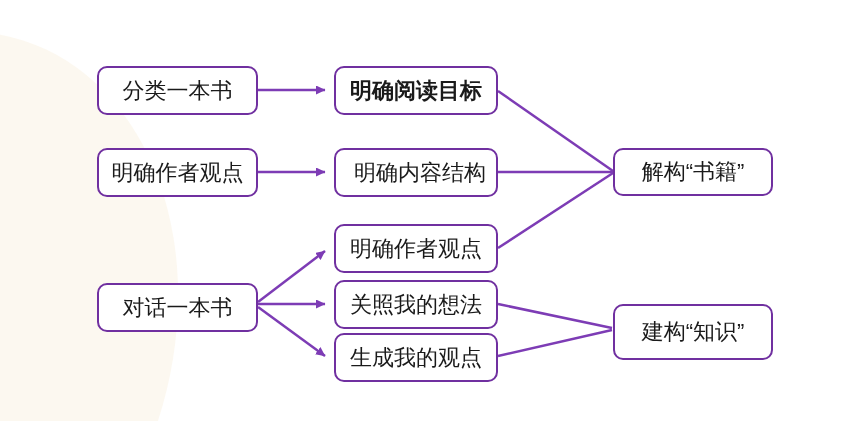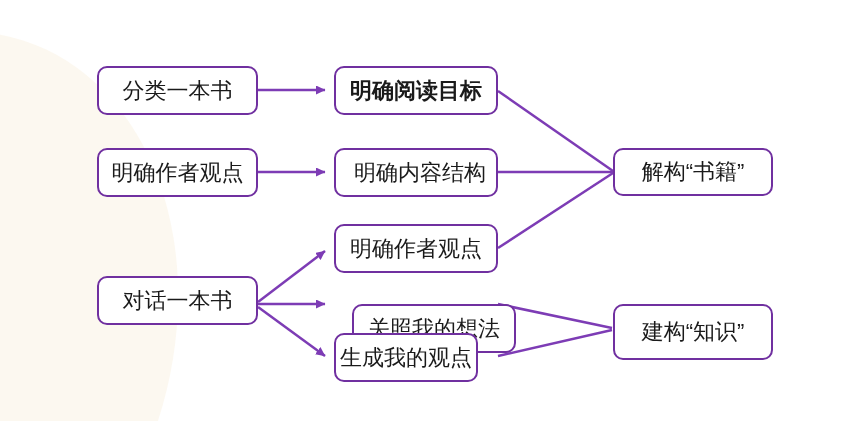--- a/index.html
+++ b/index.html
@@ -43,27 +43,27 @@
     align-items: center;
     justify-content: center;
     font-size: 22px;
     line-height: 1;
     color: #1a1a1a;
     white-space: nowrap;
   }
   
   .n-l1 { left: 97px;  top: 66px;  width: 161px; height: 49px; }
   .n-l2 { left: 97px;  top: 148px; width: 161px; height: 49px; }
-  .n-l3 { left: 97px;  top: 276px; width: 161px; height: 49px; }
+  .n-l3 { left: 97px;  top: 283px; width: 161px; height: 49px; }
   
   .n-m1 { left: 334px; top: 66px;  width: 164px; height: 49px; font-weight: bold; }
   .n-m2 { left: 334px; top: 148px; width: 164px; height: 49px; padding-left: 8px; }
   .n-m3 { left: 334px; top: 224px; width: 164px; height: 49px; }
-  .n-m4 { left: 352px; top: 280px; width: 164px; height: 49px; margin-top: 24px; }
-  .n-m5 { left: 334px; top: 333px; width: 144px; height: 49px; }
+  .n-m4 { left: 334px; top: 280px; width: 164px; height: 49px; }
+  .n-m5 { left: 334px; top: 333px; width: 164px; height: 49px; }
   
   .n-r1 { left: 613px; top: 148px; width: 160px; height: 48px; }
   .n-r2 { left: 613px; top: 304px; width: 160px; height: 56px; }
 </style>
 </head>
 <body>
 
 <div class="slide">
 
   <div class="bg-blob"></div>

